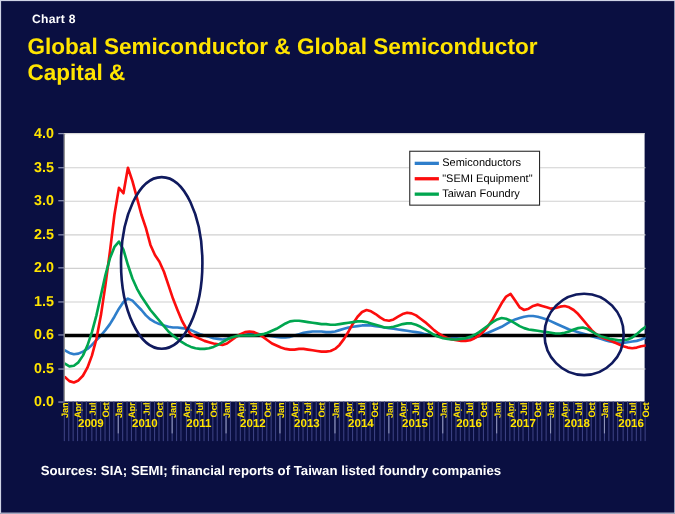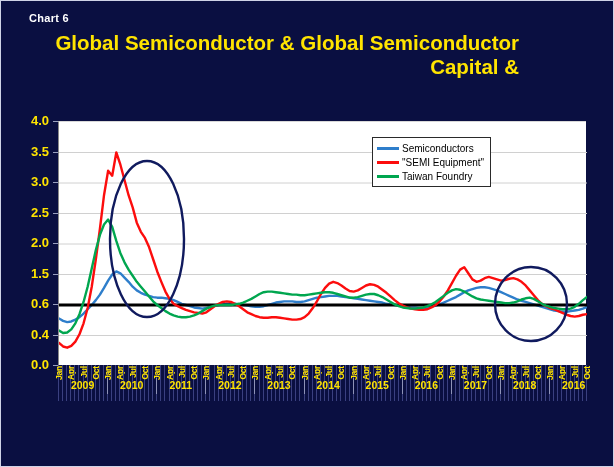--- a/index.html
+++ b/index.html
@@ -11,21 +11,21 @@
     box-sizing:border-box;
     border:1px solid #cfd3e6;
     overflow:hidden;
   }
   #chart-number{
     position:absolute;left:28px;top:11px;
     color:#ffffff;font-size:11px;font-weight:bold;
     letter-spacing:.3px;
   }
   #title-block{
-    position:absolute;left:0;top:30px;width:542px;text-align:right;
+    position:absolute;left:0;top:30px;width:542px;text-align:left;
   }
   #title-main{
     color:#ffe400;font-size:20.5px;font-weight:bold;line-height:24px;
     padding:0 24px;
   }
   #title-sub{
     color:#ffffff;font-size:15px;font-weight:bold;margin-top:4px;
   }
   #rate-label{
     position:absolute;left:62px;top:106px;
@@ -85,34 +85,34 @@
   #footer{
     position:absolute;left:36px;top:420px;
     color:#ffffff;font-size:12px;font-weight:bold;
   }
 </style>
 </head>
 <body>
 
 <div id="slide">
 
-  <div id="chart-number">Chart  6</div>
+  <div id="chart-number">Chart  8</div>
 
   <div id="title-block">
     <div id="title-main">
       <span>Global Semiconductor &amp; Global Semiconductor Capital &amp;</span>
       <br>
     </div>
   </div>
 
 
   <div id="ytick-host">
       <div class="ytick" style="left: 8px; top: 356px;">0.0</div>
       <div class="ytick-mark" style="left: 52px; top: 364px;"></div>
-      <div class="ytick" style="left: 8px; top: 325.5px;">0.4</div>
+      <div class="ytick" style="left: 8px; top: 325.5px;">0.5</div>
       <div class="ytick-mark" style="left: 52px; top: 333.5px;"></div>
       <div class="ytick" style="left: 8px; top: 295px;">0.6</div>
       <div class="ytick-mark" style="left: 52px; top: 303px;"></div>
       <div class="ytick" style="left: 8px; top: 264.5px;">1.5</div>
       <div class="ytick-mark" style="left: 52px; top: 272.5px;"></div>
       <div class="ytick" style="left: 8px; top: 234px;">2.0</div>
       <div class="ytick-mark" style="left: 52px; top: 242px;"></div>
       <div class="ytick" style="left: 8px; top: 203.5px;">2.5</div>
       <div class="ytick-mark" style="left: 52px; top: 211.5px;"></div>
       <div class="ytick" style="left: 8px; top: 173px;">3.0</div>
@@ -355,14 +355,15 @@
       <div class="ylabel" style="left: 343.81px; width: 49.12px;">2016</div>
       <div class="ysep" style="left: 343.81px;"></div>
       <div class="ylabel" style="left: 392.93px; width: 49.12px;">2017</div>
       <div class="ysep" style="left: 392.93px;"></div>
       <div class="ylabel" style="left: 442.05px; width: 49.12px;">2018</div>
       <div class="ysep" style="left: 442.05px;"></div>
       <div class="ylabel" style="left: 491.16px; width: 49.12px;">2016</div>
       <div class="ysep" style="left: 491.16px;"></div>
     </div>
 
+  <div id="footer">Sources: SIA; SEMI; financial reports of Taiwan listed foundry companies</div>
 
 </div>
 
 </body></html>

